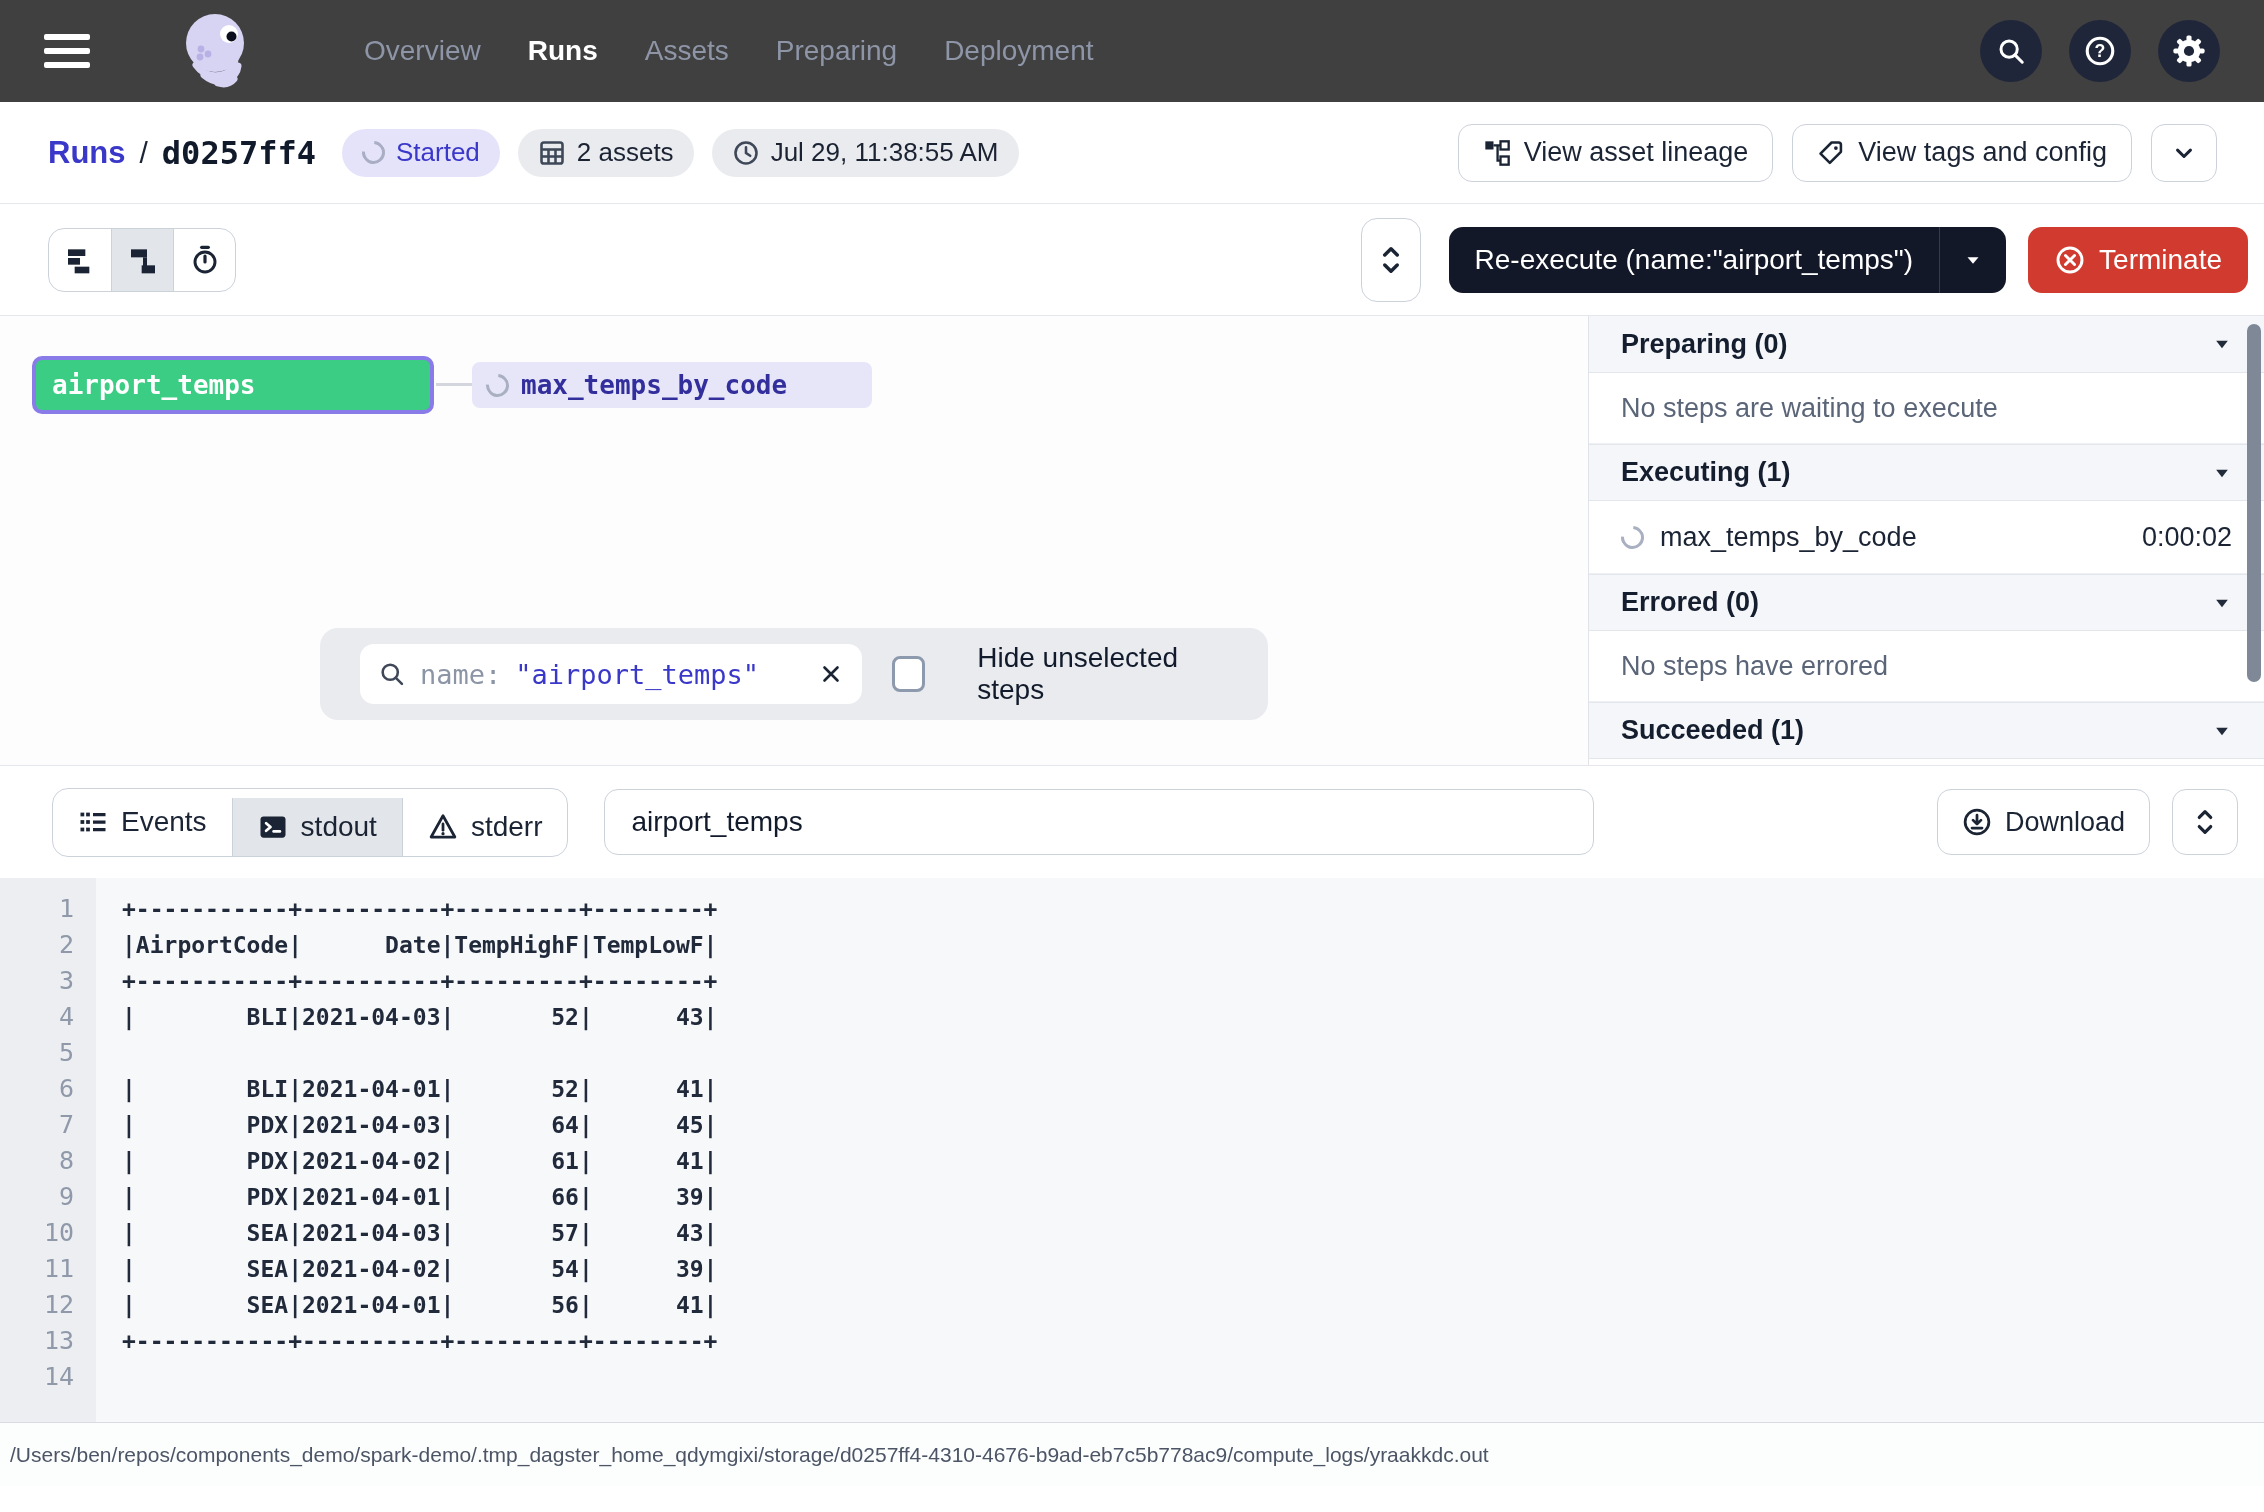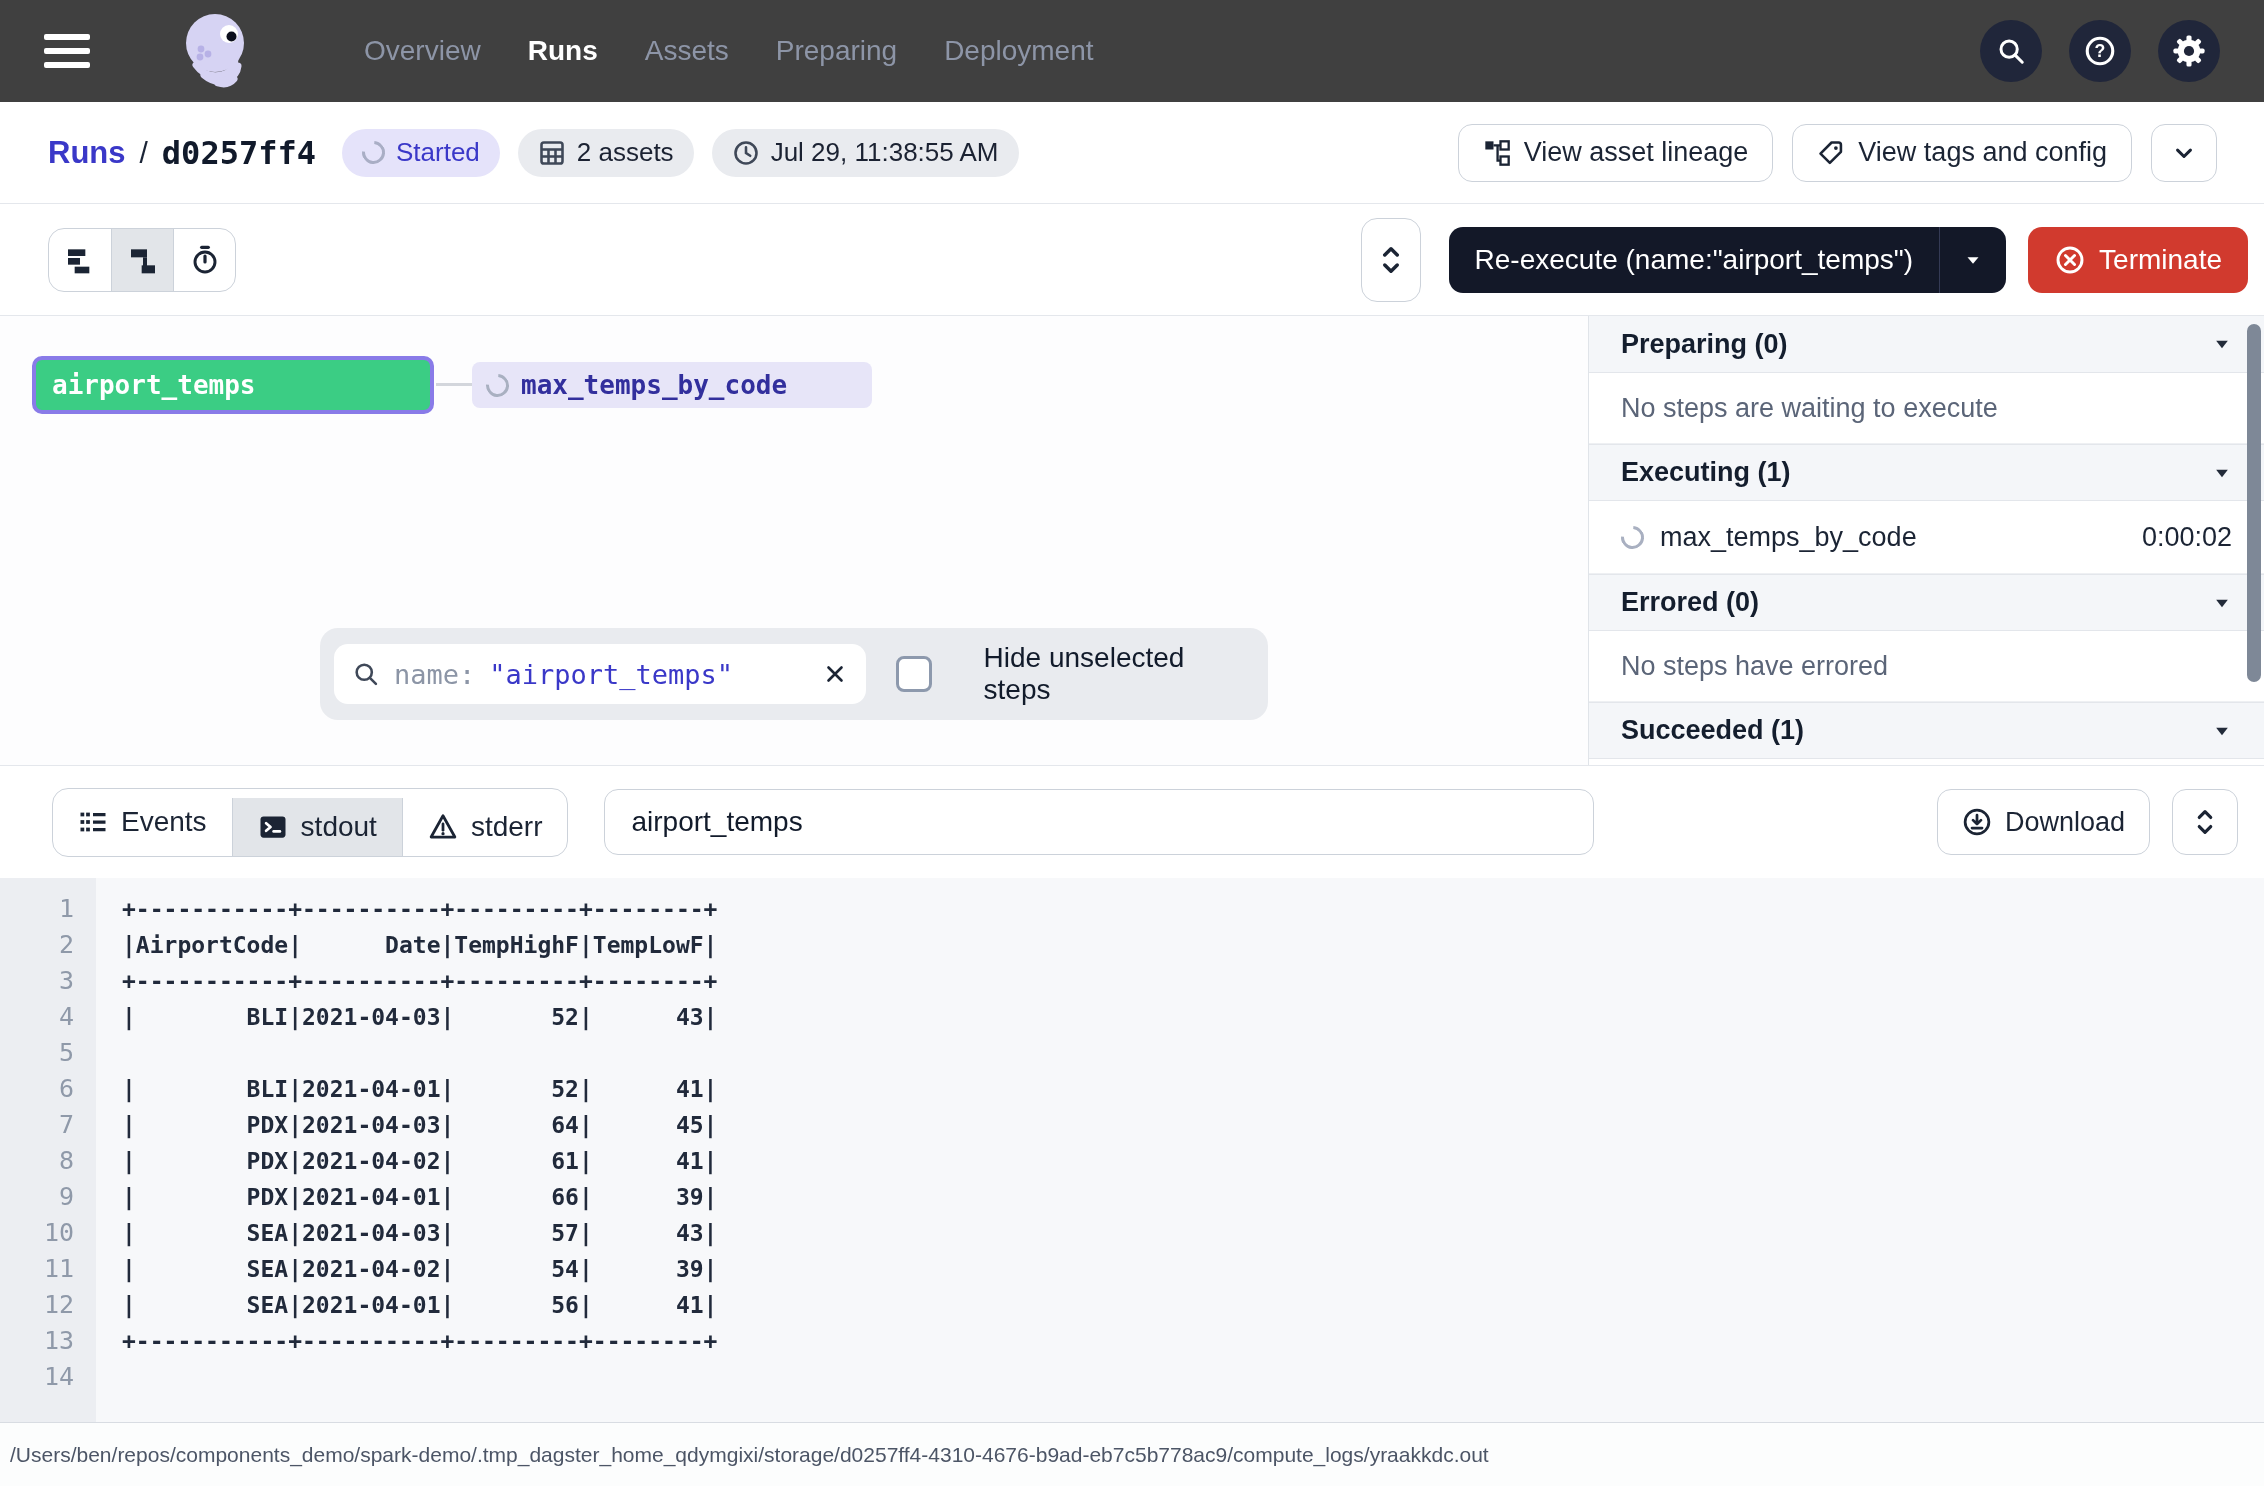--- a/index.html
+++ b/index.html
@@ -50,21 +50,21 @@
 
   
   .main { height:450px; display:flex; border-bottom:1px solid #e4e7ec; position:relative; }
   .graphpane { flex:1; position:relative; background:#fdfdfe; }
   .node-green { position:absolute; left:32px; top:40px; width:402px; height:58px; background:#3bcd84; border:4px solid #897be8; border-radius:10px; display:flex; align-items:center; padding-left:16px; cursor:pointer; }
   .node-green span { color:#fff; font-size:26px; font-weight:700; }
   .edge { position:absolute; left:436px; top:67px; width:36px; height:3px; background:#d3d6dc; }
   .node-lav { position:absolute; left:472px; top:46px; width:400px; height:46px; background:#e7e5f8; border-radius:8px; display:flex; align-items:center; gap:12px; padding:0 14px; cursor:pointer; }
   .node-lav span { color:#322f9d; font-size:26px; font-weight:700; }
   .spinner { width:23px; height:23px; border-radius:50%; border:3.5px solid #a9b0c1; border-top-color:transparent; transform:rotate(-40deg); flex:none; }
-  .searchbar { position:absolute; left:320px; top:312px; width:948px; height:92px; background:#e9ebef; border-radius:18px; display:flex; align-items:center; padding:0 14px; gap:30px; }
+  .searchbar { position:absolute; left:320px; top:312px; width:948px; height:92px; background:#e9ebef; border-radius:18px; display:flex; align-items:center; padding:0 40px; gap:30px; }
   .searchbox { width:540px; height:60px; background:#fff; border-radius:14px; display:flex; align-items:center; gap:14px; padding:0 18px; cursor:text; }
   .searchbox .prefix { font-size:27px; color:#8c95a6; white-space:pre; }
   .searchbox .value { font-size:27px; color:#3a38c8; white-space:pre; }
   .sb-spacer { flex:1; }
   .hideunsel { display:flex; align-items:center; gap:18px; cursor:pointer; }
   .checkbox { width:36px; height:36px; border:3.5px solid #8d99ad; border-radius:8px; background:#fff; }
   .hideunsel label { font-size:28px; color:#121b2b; cursor:pointer;margin-left:34px; }
 
   
   .steppanel { width:676px; border-left:1px solid #e0e4e9; background:#fff; overflow:hidden; }

